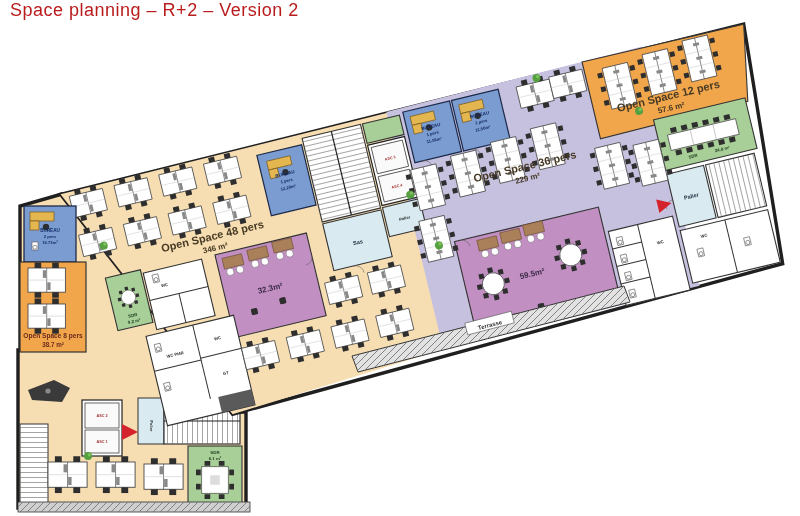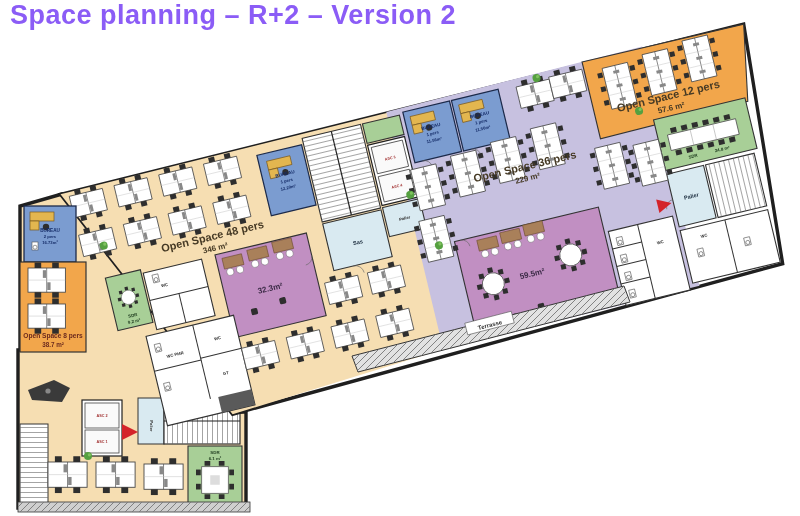--- a/index.html
+++ b/index.html
@@ -1,17 +1,17 @@
 <!DOCTYPE html>
 <html><head>
 <meta charset="utf-8">
 <style>
   html,body{margin:0;padding:0;background:#fff;width:800px;height:516px;overflow:hidden}
   #page{position:relative;width:800px;height:516px;font-family:"Liberation Sans",sans-serif}
-  #title{position:absolute;top:0px;left:10px;font-size:27px;font-weight:700;color:#8b5cf6;letter-spacing:.5px}
+  #title{position:absolute;top:0px;left:10px;font-size:18px;font-weight:400;color:#b91c1c;letter-spacing:.5px}
   svg{position:absolute;top:0;left:0}
   svg text{font-family:"Liberation Sans",sans-serif;text-anchor:middle}
   .t-os{font-size:11px;font-weight:700;fill:#463a25}
   .t-osa{font-size:8px;font-weight:700;fill:#463a25}
   .t-os8n{font-size:6.6px;font-weight:700;fill:#6b2a1e}
   .t-os8a{font-size:6.3px;font-weight:700;fill:#6b2a1e}
   .t-off{font-size:4.6px;font-weight:700;fill:#132a66}
   .t-offs{font-size:4.2px;font-weight:700;fill:#132a66}
   .t-area{font-size:8px;font-weight:700;fill:#3c2b47}
   .t-sm{font-size:4.2px;fill:#333;font-weight:700}

